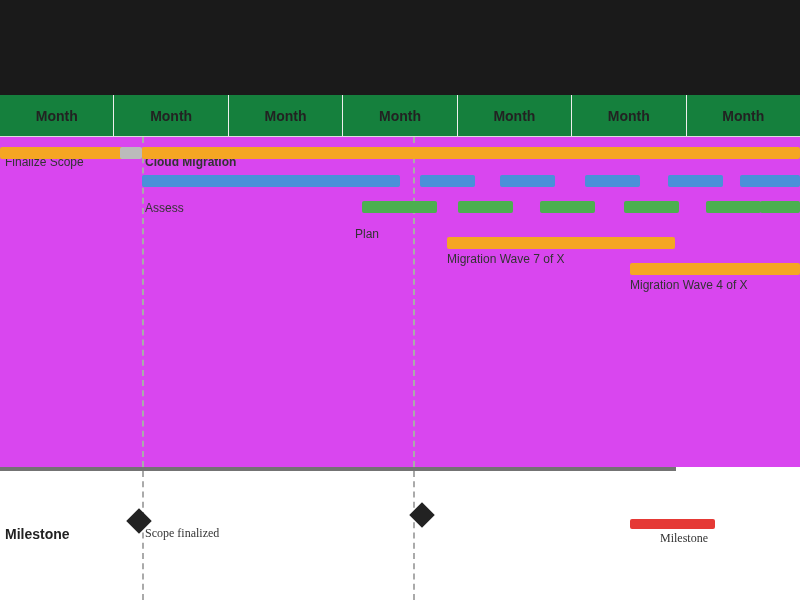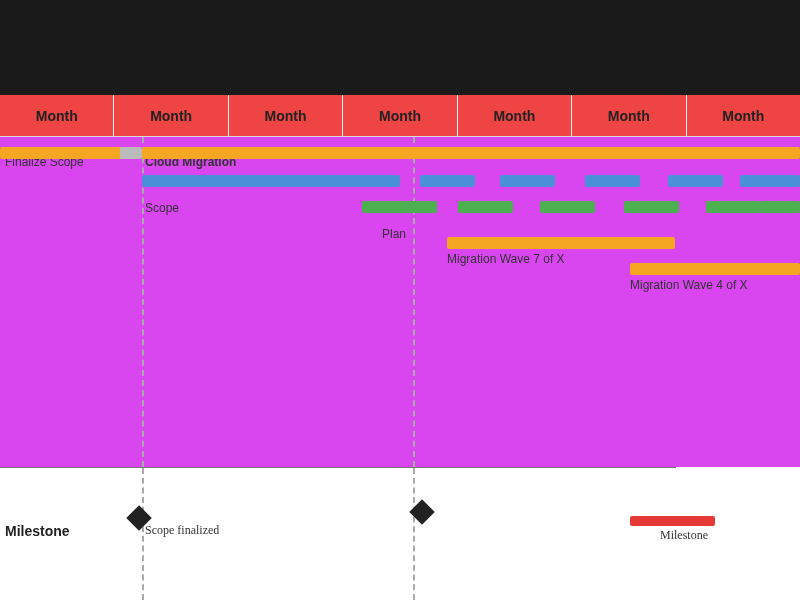--- a/index.html
+++ b/index.html
@@ -18,21 +18,21 @@
       height: 95px;
       background: #1a1a1a;
     }
 
     
     .month-header {
       display: flex;
       width: 800px;
       height: 42px;
       border-bottom: 1px solid #ddd;
-      background: #ef4444;
+      background: #15803d;
     }
     .month-cell {
       flex: 1;
       display: flex;
       align-items: center;
       justify-content: center;
       font-weight: bold;
       font-size: 14px;
       color: #222;
       border-right: 1px solid #eee;
@@ -69,21 +69,21 @@
       position: absolute;
       border-radius: 2px;
       height: 10px;
     }
 
     
     .milestone-area {
       position: relative;
       width: 676px;
       height: 133px;
-      border-top: 1px solid #737373;
+      border-top: 4px solid #737373;
       background: #fff;
       padding-left: 21px;
     }
 
     
     .diamond {
       width: 18px;
       height: 18px;
       background: #222;
       transform: rotate(45deg);
@@ -119,22 +119,22 @@
   <div class="month-cell">Month</div>
   <div class="month-cell">Month</div>
   <div class="month-cell">Month</div>
 </div>
 
 <div class="gantt-area" id="gantt-area">
     <div class="dashed-line" style="left: 142px;"></div>
     <div class="dashed-line" style="left: 413px;"></div>
     <div class="row-label" style="left: 5px; top: 18px;">Finalize Scope</div>
     <div class="row-label" style="left: 145px; top: 18px; font-weight: bold;">Cloud Migration</div>
-    <div class="row-label" style="left: 145px; top: 64px;">Scope</div>
-    <div class="row-label" style="left: 382px; top: 90px;">Plan</div>
+    <div class="row-label" style="left: 145px; top: 64px;">Assess</div>
+    <div class="row-label" style="left: 355px; top: 90px;">Plan</div>
     <div class="bar" style="left: 0px; top: 10px; width: 130px; height: 12px; background: rgb(245, 166, 35);"></div>
     <div class="bar" style="left: 120px; top: 10px; width: 22px; height: 12px; background: rgb(187, 187, 187);"></div>
     <div class="bar" style="left: 142px; top: 10px; width: 658px; height: 12px; background: rgb(245, 166, 35);"></div>
     <div class="bar" style="left: 142px; top: 38px; width: 258px; height: 12px; background: rgb(74, 144, 217);"></div>
     <div class="bar" style="left: 420px; top: 38px; width: 55px; height: 12px; background: rgb(74, 144, 217);"></div>
     <div class="bar" style="left: 500px; top: 38px; width: 55px; height: 12px; background: rgb(74, 144, 217);"></div>
     <div class="bar" style="left: 585px; top: 38px; width: 55px; height: 12px; background: rgb(74, 144, 217);"></div>
     <div class="bar" style="left: 668px; top: 38px; width: 55px; height: 12px; background: rgb(74, 144, 217);"></div>
     <div class="bar" style="left: 740px; top: 38px; width: 60px; height: 12px; background: rgb(74, 144, 217);"></div>
     <div class="bar" style="left: 362px; top: 64px; width: 75px; height: 12px; background: rgb(76, 175, 80);"></div>

